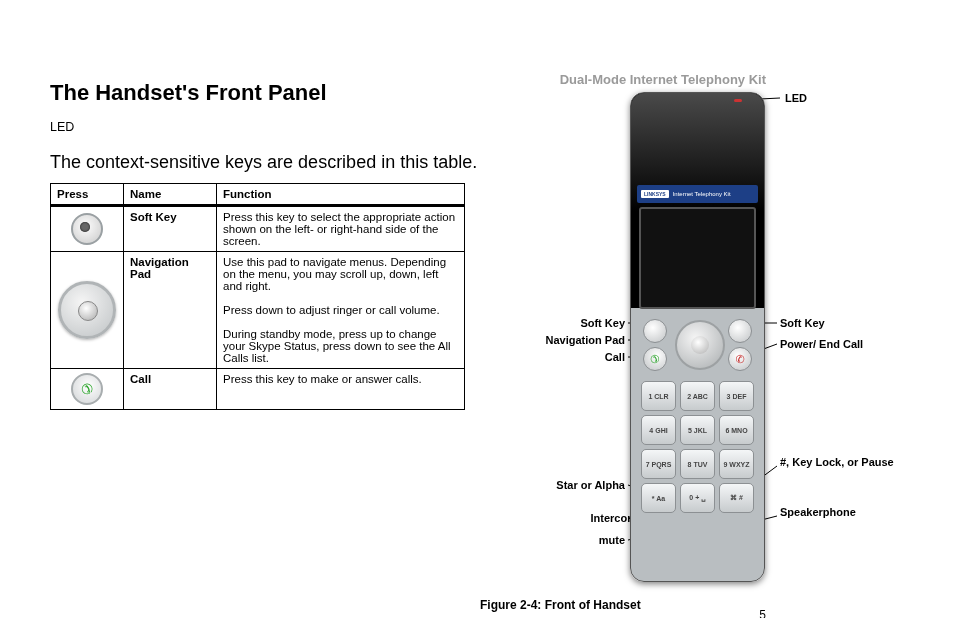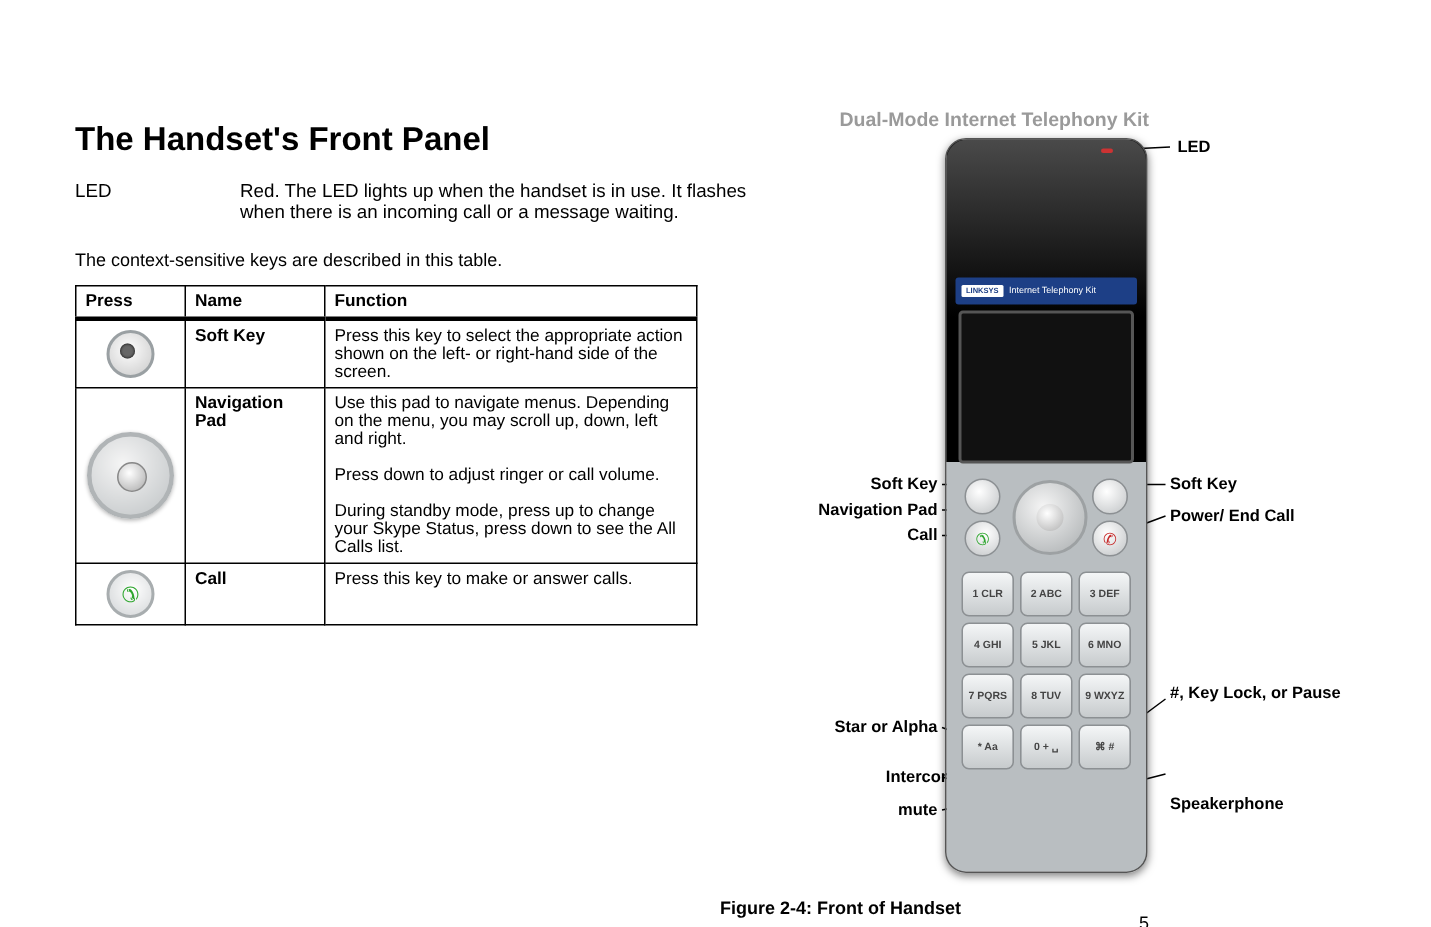--- a/index.html
+++ b/index.html
@@ -41,21 +41,21 @@
   .led-row {
     display: flex;
     margin-top: 14px;
     font-size: 12.5px;
     max-width: 470px;
   }
   .led-row .k { width: 110px; }
   .led-row .v { flex: 1; }
   .context-line {
     margin-top: 18px;
-    font-size: 12px;
+    font-size: 18px;
   }
   table.keys {
     margin-top: 10px;
     border-collapse: collapse;
     font-size: 11.5px;
     width: 415px;
   }
   table.keys th, table.keys td {
     border: 1px solid #000;
     padding: 4px 6px;
@@ -214,21 +214,20 @@
 <body>
 
 <div class="page">
   <div class="doc-title">Dual-Mode Internet Telephony Kit</div>
 
   <h1>The Handset's Front Panel</h1>
 
 
   <div class="led-row">
     <div class="k">LED</div>
-    <div class="v">Red. The LED lights up when the handset is in use. It flashes when there is an incoming call or a message waiting.</div>
   </div>
 
   <div class="context-line">The context-sensitive keys are described in this table.</div>
 
   <table class="keys">
     <thead>
       <tr>
         <th>Press</th>
         <th>Name</th>
         <th>Function</th>
@@ -269,21 +268,21 @@
     <div class="lbl left" style="top:252px; left:0; width:145px">Navigation Pad</div>
     <div class="lbl left" style="top:269px; left:0; width:145px">Call</div>
     <div class="lbl left" style="top:397px; left:0; width:145px">Star or Alpha</div>
     <div class="lbl left" style="top:430px; left:12px; width:145px">Intercom</div>
     <div class="lbl left" style="top:452px; left:0; width:145px">mute</div>
 
     <div class="lbl" style="top:10px; left:305px">LED</div>
     <div class="lbl" style="top:235px; left:300px">Soft Key</div>
     <div class="lbl" style="top:256px; left:300px; line-height:1.1">Power/ End Call</div>
     <div class="lbl" style="top:374px; left:300px; line-height:1.1">#, Key Lock, or Pause</div>
-    <div class="lbl" style="top:448px; left:300px">Speakerphone</div>
+    <div class="lbl" style="top:424px; left:300px">Speakerphone</div>
 
     <svg class="leaders">
 
       <line x1="148" y1="241" x2="172" y2="241"></line>
       <line x1="148" y1="258" x2="196" y2="258"></line>
       <line x1="148" y1="275" x2="172" y2="275"></line>
       <line x1="148" y1="403" x2="176" y2="413"></line>
       <line x1="148" y1="436" x2="176" y2="444"></line>
       <line x1="148" y1="458" x2="216" y2="444"></line>
 

